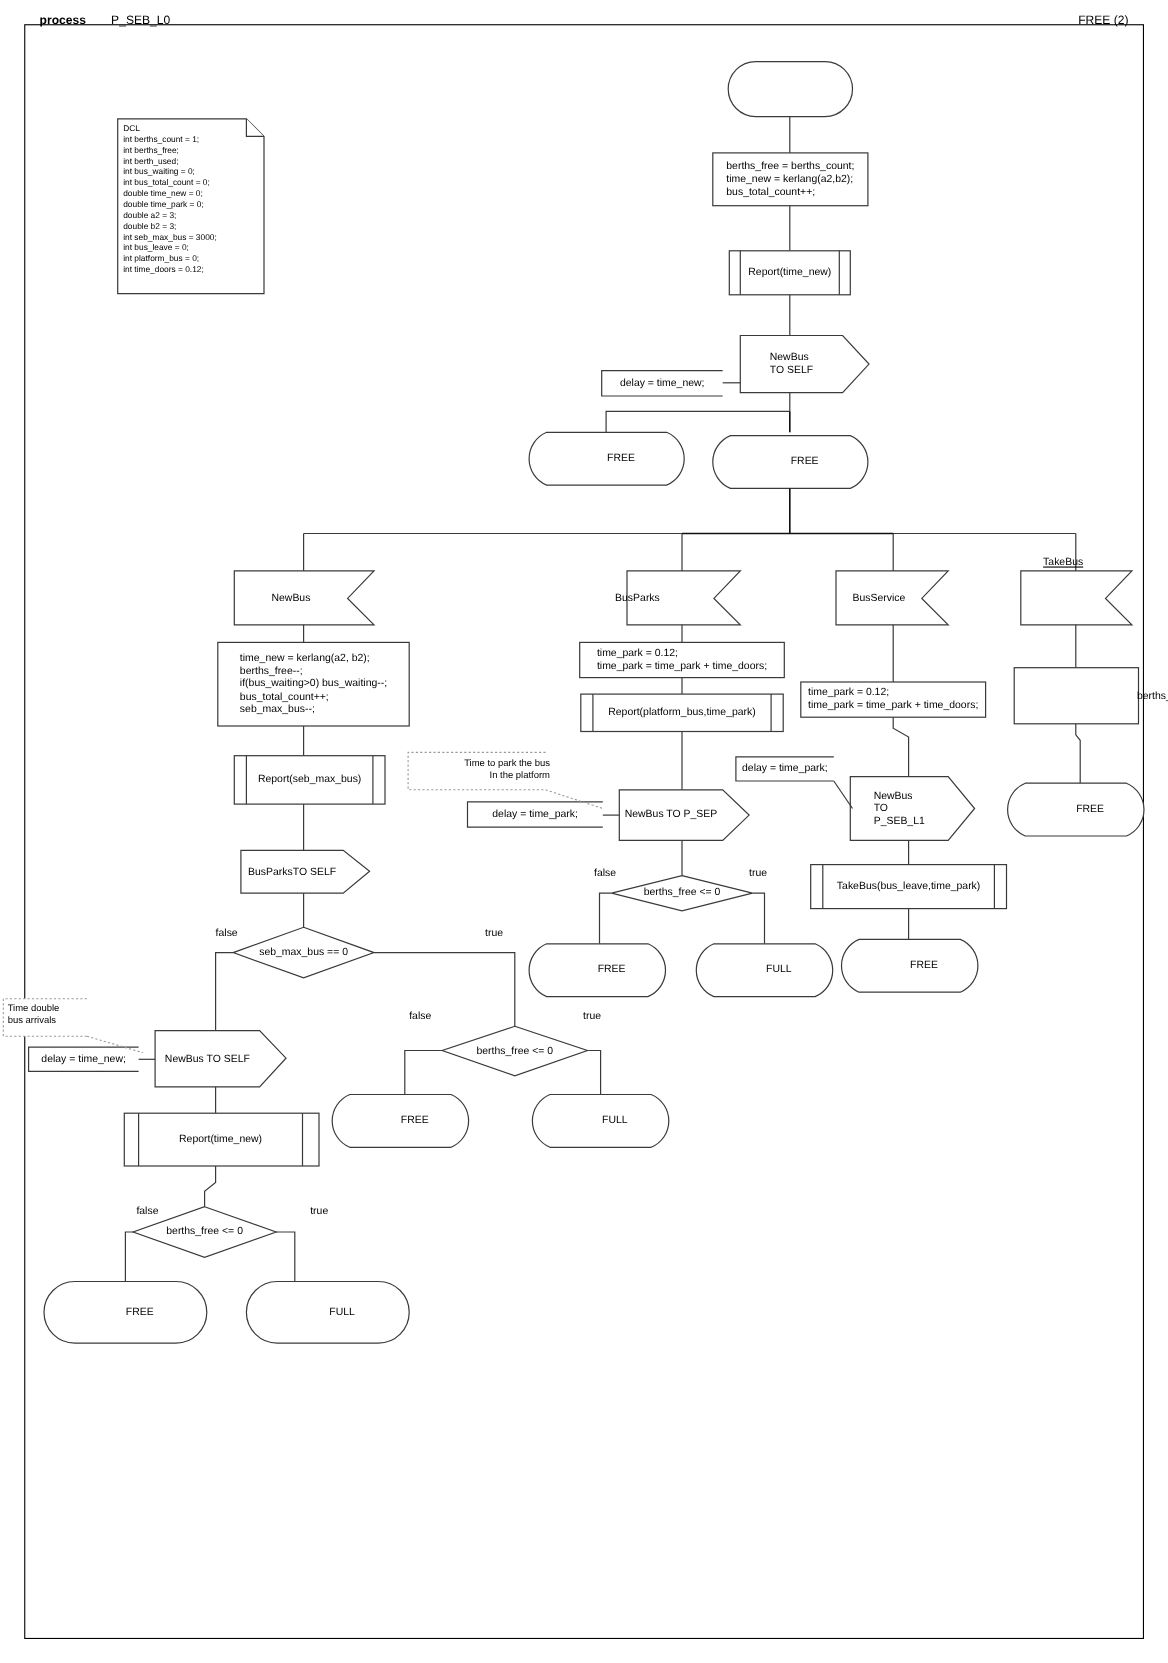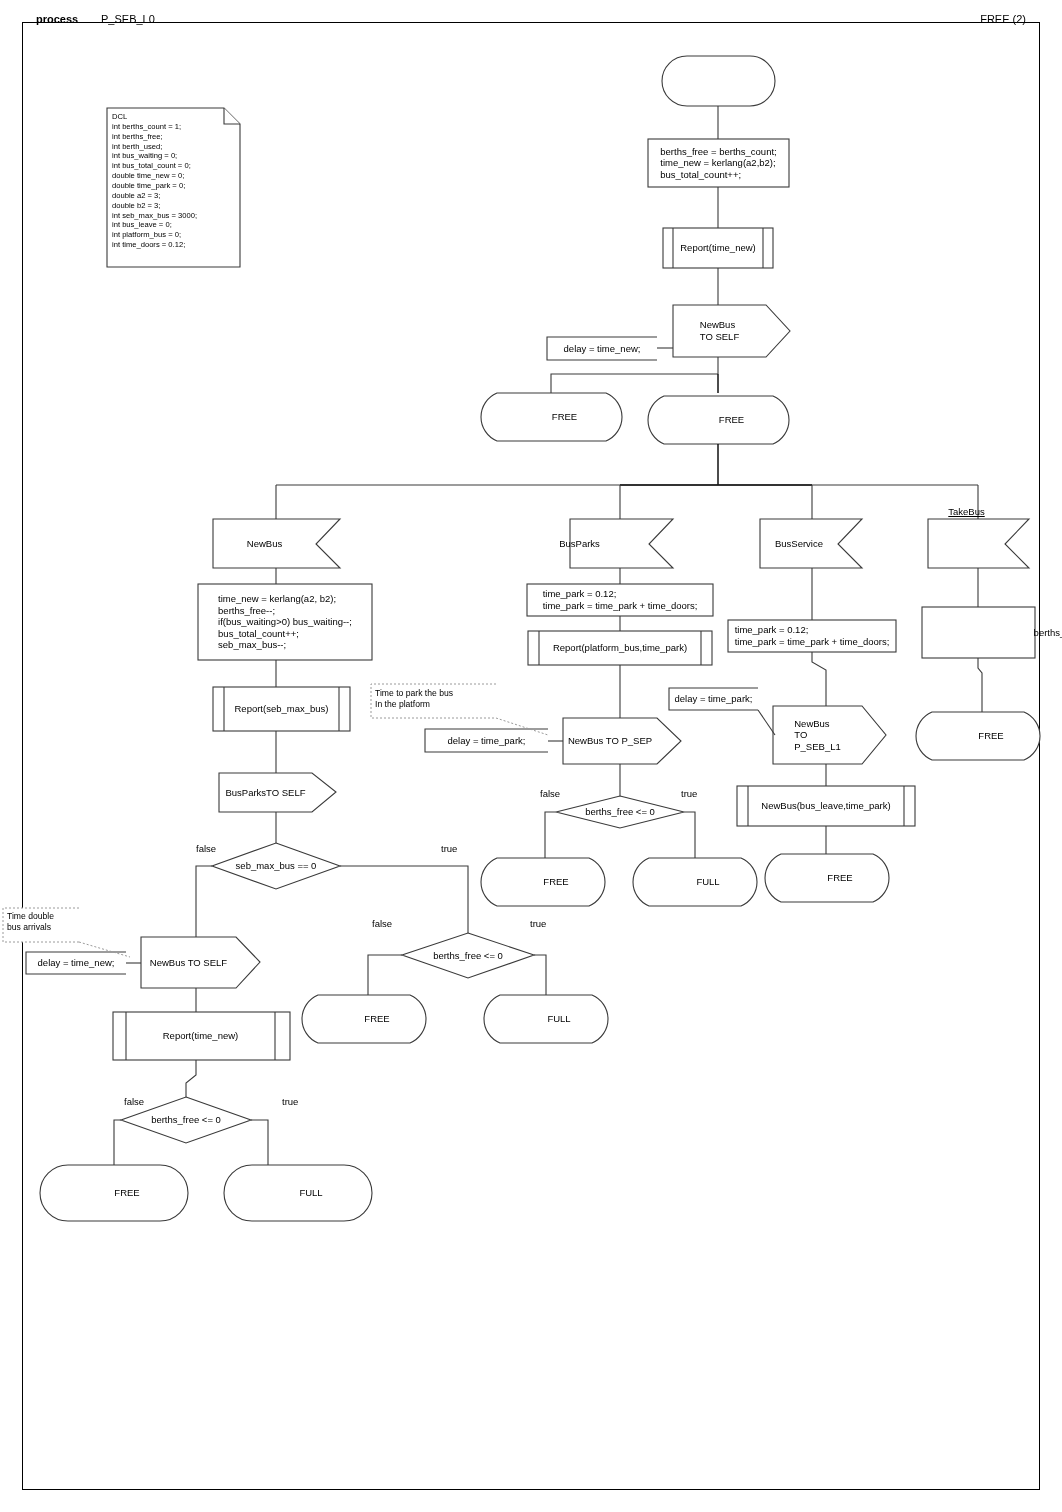--- a/index.html
+++ b/index.html
@@ -231,35 +231,35 @@
 
   <div class="node" style="left:404px;top:944px;width:128px;height:24px;">berths_free &lt;= 0</div>
   <div class="lbl" style="left:372px;top:918px;">false</div>
   <div class="lbl" style="left:530px;top:918px;">true</div>
   <div class="node" style="left:318px;top:995px;width:118px;height:48px;">FREE</div>
   <div class="node" style="left:500px;top:995px;width:118px;height:48px;">FULL</div>
 
   <div class="node" style="left:527px;top:584px;width:186px;height:32px;">time_park = 0.12;
 time_park = time_park + time_doors;</div>
   <div class="node" style="left:539px;top:631px;width:162px;height:34px;">Report(platform_bus,time_park)</div>
-  <div class="cmt" style="left:375px;top:688px;width:125px;">Time to park the bus
+  <div class="cmt" style="left:375px;top:688px;width:125px;text-align:right;">Time to park the bus
 In the platform</div>
   <div class="node" style="left:427px;top:729px;width:119px;height:23px;">delay = time_park;</div>
   <div class="node" style="left:563px;top:718px;width:94px;height:46px;">NewBus TO P_SEP</div>
   <div class="node" style="left:556px;top:802px;width:128px;height:20px;">berths_free &lt;= 0</div>
   <div class="lbl" style="left:540px;top:788px;">false</div>
   <div class="lbl" style="left:681px;top:788px;">true</div>
   <div class="node" style="left:497px;top:858px;width:118px;height:48px;">FREE</div>
   <div class="node" style="left:649px;top:858px;width:118px;height:48px;">FULL</div>
 
   <div class="node" style="left:728px;top:620px;width:168px;height:32px;">time_park = 0.12;
 time_park = time_park + time_doors;</div>
   <div class="node" style="left:671px;top:688px;width:85px;height:22px;">delay = time_park;</div>
   <div class="node" style="left:773px;top:706px;width:89px;height:58px;">NewBus
 TO
 P_SEB_L1</div>
-  <div class="node" style="left:748px;top:786px;width:156px;height:40px;">NewBus(bus_leave,time_park)</div>
+  <div class="node" style="left:748px;top:786px;width:156px;height:40px;">TakeBus(bus_leave,time_park)</div>
   <div class="node" style="left:781px;top:854px;width:118px;height:48px;">FREE</div>
 
   <div class="node" style="left:972px;top:607px;width:113px;height:51px;margin-left:36px;">berths_free++;</div>
   <div class="node" style="left:932px;top:712px;width:118px;height:48px;">FREE</div>
 
 </div>
 
 </body></html>

